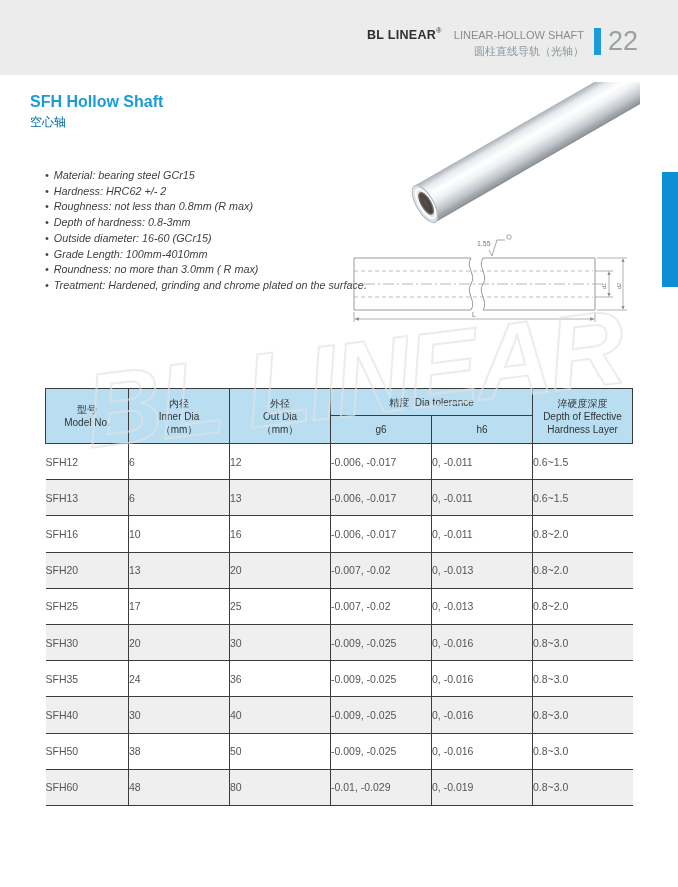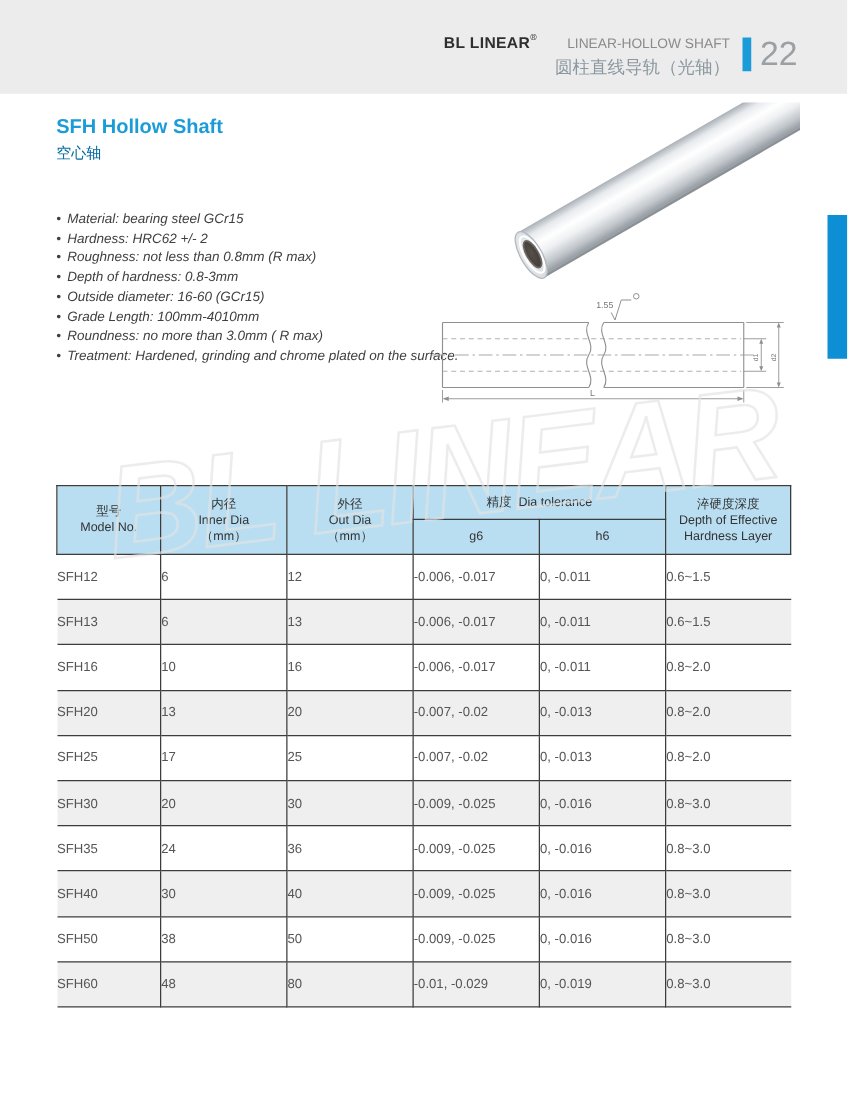--- a/index.html
+++ b/index.html
@@ -10,27 +10,27 @@
     font-family:"Liberation Sans","DejaVu Sans",sans-serif;
   }
 
   
   .top-band { position:absolute; left:0; top:0; width:678px; height:75px; background:#ececec; }
   .masthead { position:absolute; right:40px; top:24px; display:flex; align-items:center; }
   .mast-text { text-align:right; line-height:1.25; }
   .mast-line1 { white-space:nowrap; }
   .brand { font-size:12.5px; font-weight:bold; color:#2f2f2f; letter-spacing:.3px; }
   .brand-reg { font-size:7px; color:#2f2f2f; vertical-align:super; }
-  .product-en { font-size:11px; color:#8b8b8b; margin-left:20px;text-align:center; }
-  .product-zh { font-size:14px; color:#8b98a0; margin-top:1px; }
+  .product-en { font-size:11px; color:#8b8b8b; margin-left:8px;text-align:center; }
+  .product-zh { font-size:11px; color:#8b98a0; margin-top:1px; }
   .page-bar { width:7px; height:27px; background:#1b9cd8; margin:0 7px 0 10px; }
   .page-num { font-size:27px; color:#9aa0a4; line-height:1; }
 
   
-  .title-block { position:absolute; left:45px; top:93px; }
+  .title-block { position:absolute; left:30px; top:93px; }
   .title-en { font-size:16px; font-weight:bold; color:#1b9cd8; }
   .title-zh { font-size:12px; color:#0369a1; margin-top:3px; }
 
   
   .specs { position:absolute; left:45px; top:168px; width:320px; list-style:none; }
   .specs li { font-size:10.8px; color:#3f3f3f; line-height:15.7px; white-space:nowrap;font-style:italic; }
   .specs li::before { content:"\2022"; margin-right:5px; color:#3f3f3f; }
 
   
   .photo { position:absolute; left:390px; top:82px; width:250px; height:150px; }

